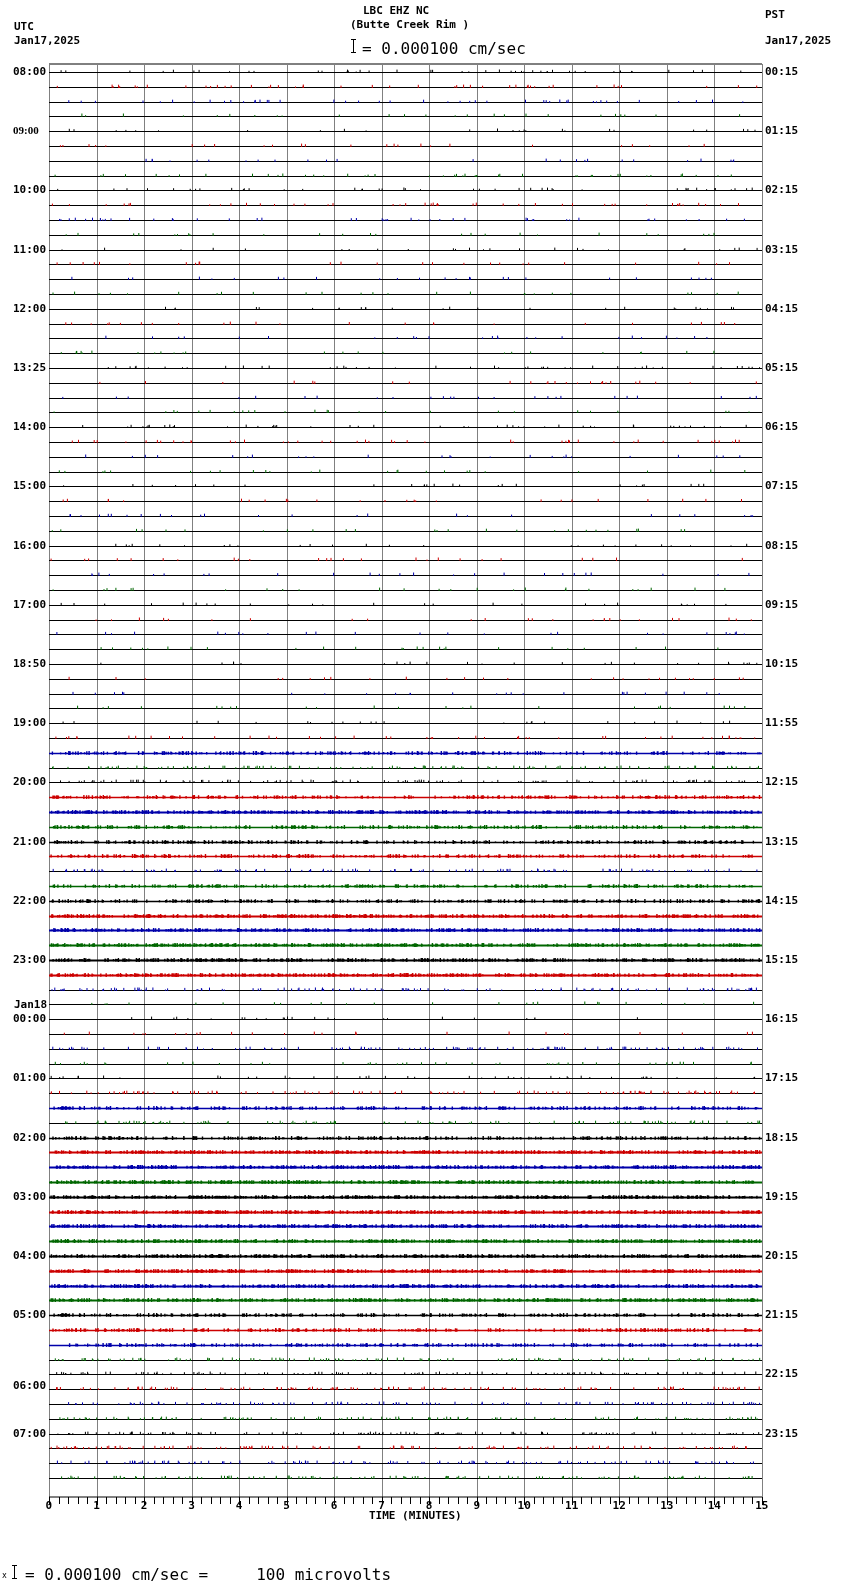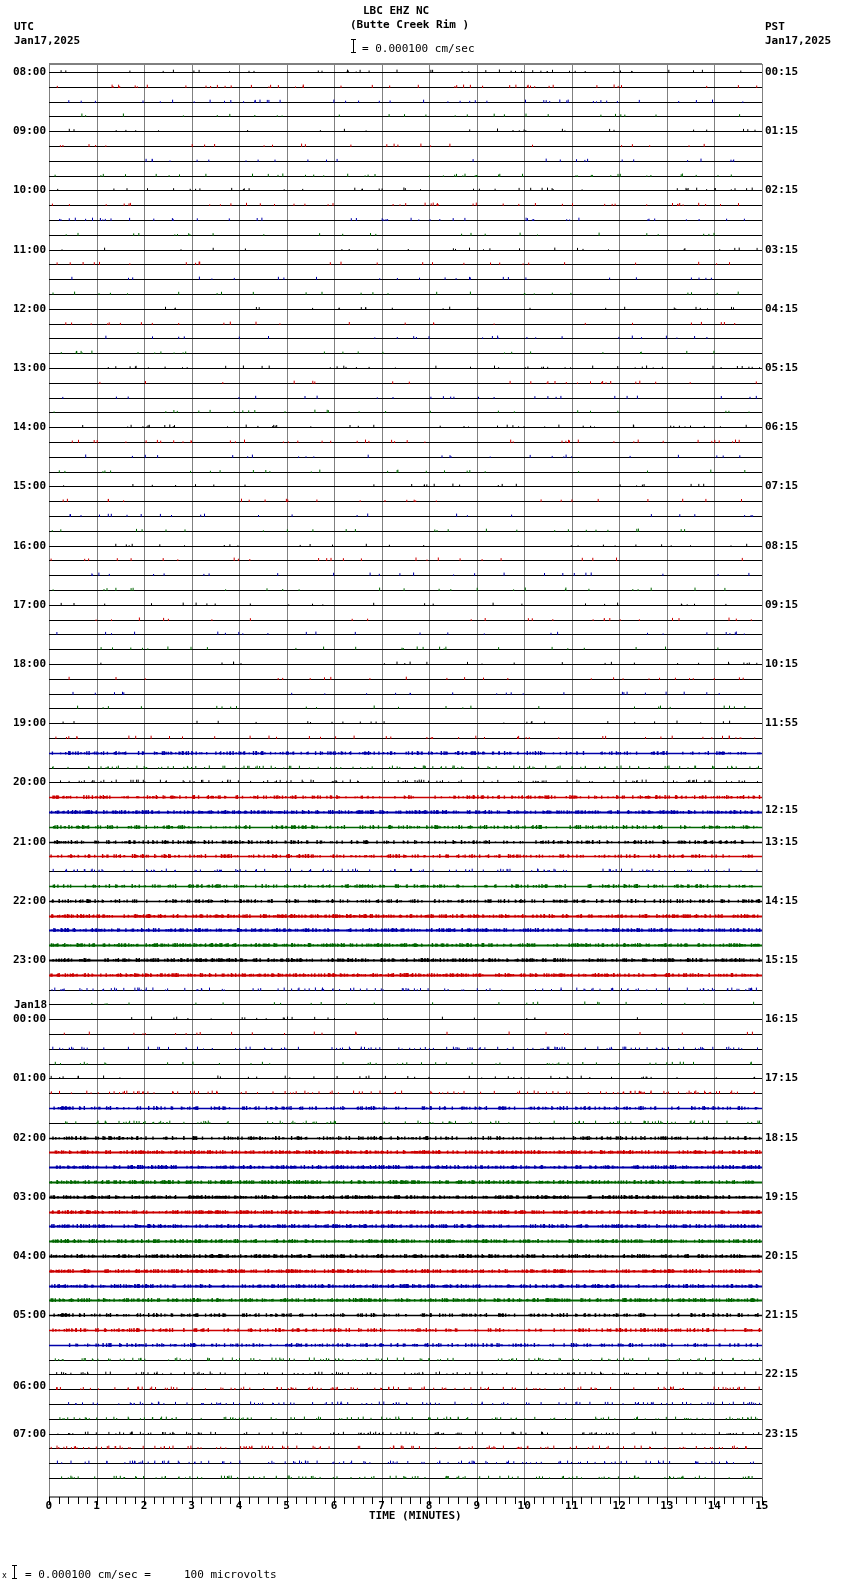--- a/index.html
+++ b/index.html
@@ -1,21 +1,21 @@
 <!DOCTYPE html>
 <html><head>
 <meta charset="utf-8">
 <style>
   html, body { margin: 0; padding: 0; background: #ffffff; }
   body { width: 850px; height: 1584px; position: relative; overflow: hidden;
          font-family: "DejaVu Sans Mono", "Liberation Mono", monospace; color: #000; }
   .lbl { position: absolute; font-family: "DejaVu Sans Mono", monospace; font-weight: bold;
          font-size: 11px; line-height: 13px; white-space: pre; }
   .lbl-thin { position: absolute; font-family: "DejaVu Sans Mono", monospace;
-              font-size: 11px; line-height: 12px; white-space: pre; }
+              font-size: 16px; line-height: 12px; white-space: pre; }
   #plot { position: absolute; left: 0; top: 0; }
 </style>
 </head>
 <body>
 
 <svg id="plot" width="850" height="1584" xmlns="http://www.w3.org/2000/svg">
     <line x1="49" y1="64" x2="762" y2="64" stroke="#000000" stroke-width="1"></line>
     <line x1="49.5" y1="64" x2="49.5" y2="1497" stroke="#808080" stroke-width="1"></line>
     <line x1="97.5" y1="64" x2="97.5" y2="1497" stroke="#808080" stroke-width="1"></line>
     <line x1="144.5" y1="64" x2="144.5" y2="1497" stroke="#808080" stroke-width="1"></line>
@@ -336,35 +336,35 @@
 <div class="lbl" style="left:350px;top:18px;">(Butte Creek Rim )</div>
 <div style="position:absolute;left:351px;top:39px;width:5px;height:14px;">
   <div style="position:absolute;left:2px;top:0;width:1px;height:14px;background:#000;"></div>
   <div style="position:absolute;left:0;top:0;width:5px;height:1px;background:#000;"></div>
   <div style="position:absolute;left:0;top:13px;width:5px;height:1px;background:#000;"></div>
 </div>
 <div class="lbl-thin" style="left:362px;top:43px;">= 0.000100 cm/sec</div>
 
 <div class="lbl" style="left:14px;top:20px;">UTC</div>
 <div class="lbl" style="left:14px;top:34px;">Jan17,2025</div>
-<div class="lbl" style="left:765px;top:20px;">PST</div>
+<div class="lbl" style="left:765px;top:8px;">PST</div>
 <div class="lbl" style="left:765px;top:34px;">Jan17,2025</div>
 
 <div id="left-labels">
     <div class="lbl" style="left: 13px; top: 65px;">08:00</div>
-    <div class="lbl" style="left: 13px; top: 124.2px;">09:00</div>
+    <div class="lbl" style="left: 13px; top: 124.2px; font-family: Liberation Serif, serif;">09:00</div>
     <div class="lbl" style="left: 13px; top: 183.4px;">10:00</div>
     <div class="lbl" style="left: 13px; top: 242.6px;">11:00</div>
     <div class="lbl" style="left: 13px; top: 301.8px;">12:00</div>
-    <div class="lbl" style="left: 13px; top: 361px;">13:00</div>
+    <div class="lbl" style="left: 13px; top: 361px;">13:25</div>
     <div class="lbl" style="left: 13px; top: 420.2px;">14:00</div>
     <div class="lbl" style="left: 13px; top: 479.4px;">15:00</div>
     <div class="lbl" style="left: 13px; top: 538.6px;">16:00</div>
     <div class="lbl" style="left: 13px; top: 597.8px;">17:00</div>
-    <div class="lbl" style="left: 13px; top: 657px;">18:00</div>
+    <div class="lbl" style="left: 13px; top: 657px;">18:50</div>
     <div class="lbl" style="left: 13px; top: 716.2px;">19:00</div>
     <div class="lbl" style="left: 13px; top: 775.4px;">20:00</div>
     <div class="lbl" style="left: 13px; top: 834.6px;">21:00</div>
     <div class="lbl" style="left: 13px; top: 893.8px;">22:00</div>
     <div class="lbl" style="left: 13px; top: 953px;">23:00</div>
     <div class="lbl" style="left: 14px; top: 998.2px;">Jan18</div>
     <div class="lbl" style="left: 13px; top: 1012.2px;">00:00</div>
     <div class="lbl" style="left: 13px; top: 1071.4px;">01:00</div>
     <div class="lbl" style="left: 13px; top: 1130.6px;">02:00</div>
     <div class="lbl" style="left: 13px; top: 1189.8px;">03:00</div>
@@ -379,21 +379,21 @@
     <div class="lbl" style="left: 765px; top: 183.4px;">02:15</div>
     <div class="lbl" style="left: 765px; top: 242.6px;">03:15</div>
     <div class="lbl" style="left: 765px; top: 301.8px;">04:15</div>
     <div class="lbl" style="left: 765px; top: 361px;">05:15</div>
     <div class="lbl" style="left: 765px; top: 420.2px;">06:15</div>
     <div class="lbl" style="left: 765px; top: 479.4px;">07:15</div>
     <div class="lbl" style="left: 765px; top: 538.6px;">08:15</div>
     <div class="lbl" style="left: 765px; top: 597.8px;">09:15</div>
     <div class="lbl" style="left: 765px; top: 657px;">10:15</div>
     <div class="lbl" style="left: 765px; top: 716.2px;">11:55</div>
-    <div class="lbl" style="left: 765px; top: 775.4px; margin-top: 28px;">12:15</div>
+    <div class="lbl" style="left: 765px; top: 775.4px;">12:15</div>
     <div class="lbl" style="left: 765px; top: 834.6px;">13:15</div>
     <div class="lbl" style="left: 765px; top: 893.8px;">14:15</div>
     <div class="lbl" style="left: 765px; top: 953px;">15:15</div>
     <div class="lbl" style="left: 765px; top: 1012.2px;">16:15</div>
     <div class="lbl" style="left: 765px; top: 1071.4px; text-align: center;">17:15</div>
     <div class="lbl" style="left: 765px; top: 1130.6px;">18:15</div>
     <div class="lbl" style="left: 765px; top: 1189.8px;">19:15</div>
     <div class="lbl" style="left: 765px; top: 1249px; text-align: right;">20:15</div>
     <div class="lbl" style="left: 765px; top: 1308.2px;">21:15</div>
     <div class="lbl" style="left: 765px; top: 1367.4px;">22:15</div>

